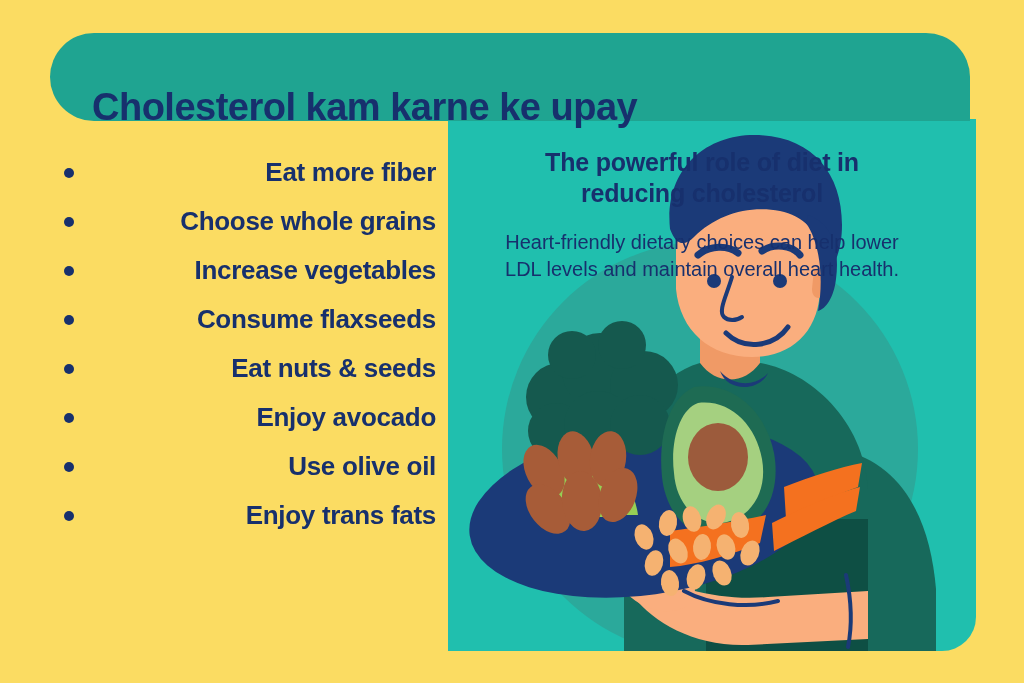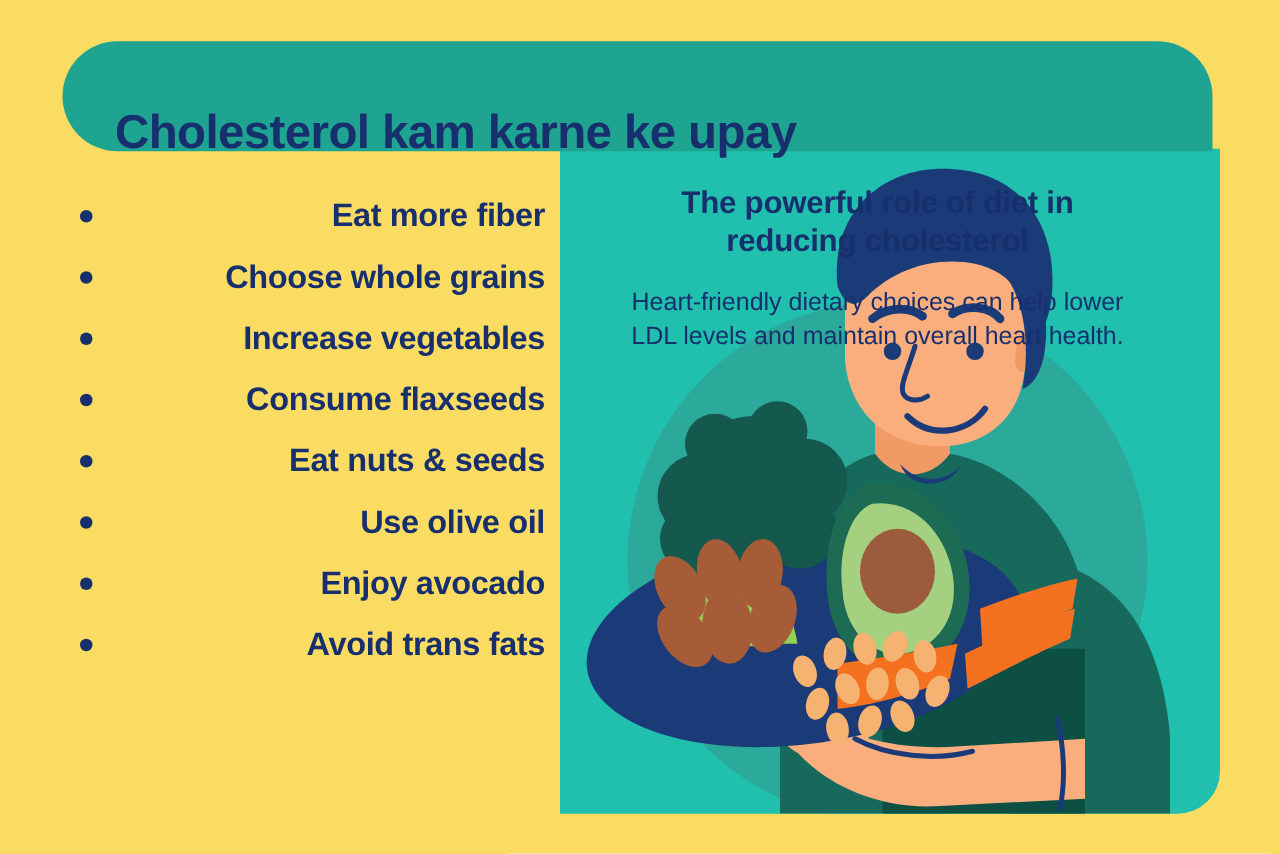--- a/index.html
+++ b/index.html
@@ -242,25 +242,25 @@
     <li class="bullet-item">
       <span class="bullet-dot"></span>
       <span>Consume flaxseeds</span>
     </li>
     <li class="bullet-item">
       <span class="bullet-dot"></span>
       <span>Eat nuts &amp; seeds</span>
     </li>
     <li class="bullet-item">
       <span class="bullet-dot"></span>
+      <span>Enjoy avocado</span>
+    </li>
+    <li class="bullet-item">
+      <span class="bullet-dot"></span>
       <span>Use olive oil</span>
     </li>
     <li class="bullet-item">
       <span class="bullet-dot"></span>
-      <span>Enjoy avocado</span>
-    </li>
-    <li class="bullet-item">
-      <span class="bullet-dot"></span>
-      <span>Avoid trans fats</span>
+      <span>Enjoy trans fats</span>
     </li>
   </ul>
 
 </div>
 
 </body></html>

